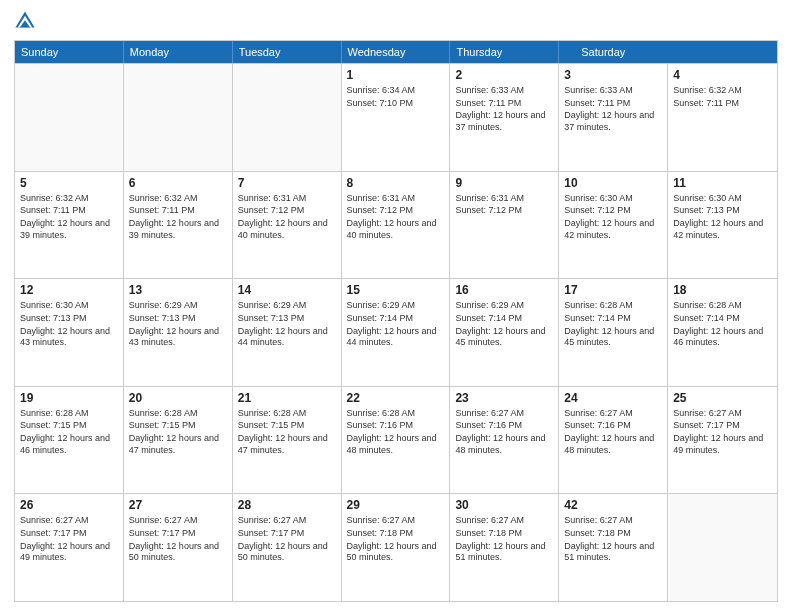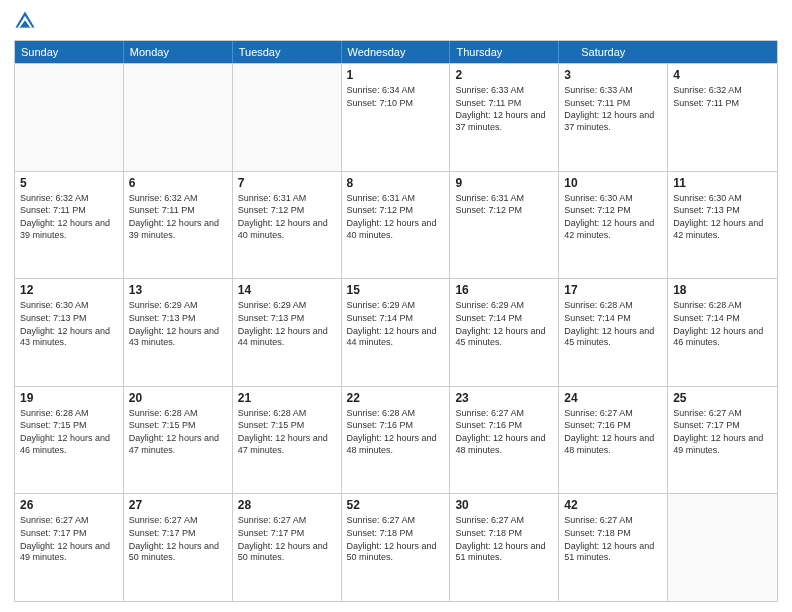--- a/index.html
+++ b/index.html
@@ -301,21 +301,21 @@
             <div class="cell-text">Sunset: 7:17 PM</div>
             <div class="cell-text">Daylight: 12 hours and 50 minutes.</div>
           </div>
           <div class="cal-cell">
             <div class="day-number">28</div>
             <div class="cell-text">Sunrise: 6:27 AM</div>
             <div class="cell-text">Sunset: 7:17 PM</div>
             <div class="cell-text">Daylight: 12 hours and 50 minutes.</div>
           </div>
           <div class="cal-cell">
-            <div class="day-number">52</div>
+            <div class="day-number">29</div>
             <div class="cell-text">Sunrise: 6:27 AM</div>
             <div class="cell-text">Sunset: 7:18 PM</div>
             <div class="cell-text">Daylight: 12 hours and 50 minutes.</div>
           </div>
           <div class="cal-cell">
             <div class="day-number">30</div>
             <div class="cell-text">Sunrise: 6:27 AM</div>
             <div class="cell-text">Sunset: 7:18 PM</div>
             <div class="cell-text">Daylight: 12 hours and 51 minutes.</div>
           </div>

